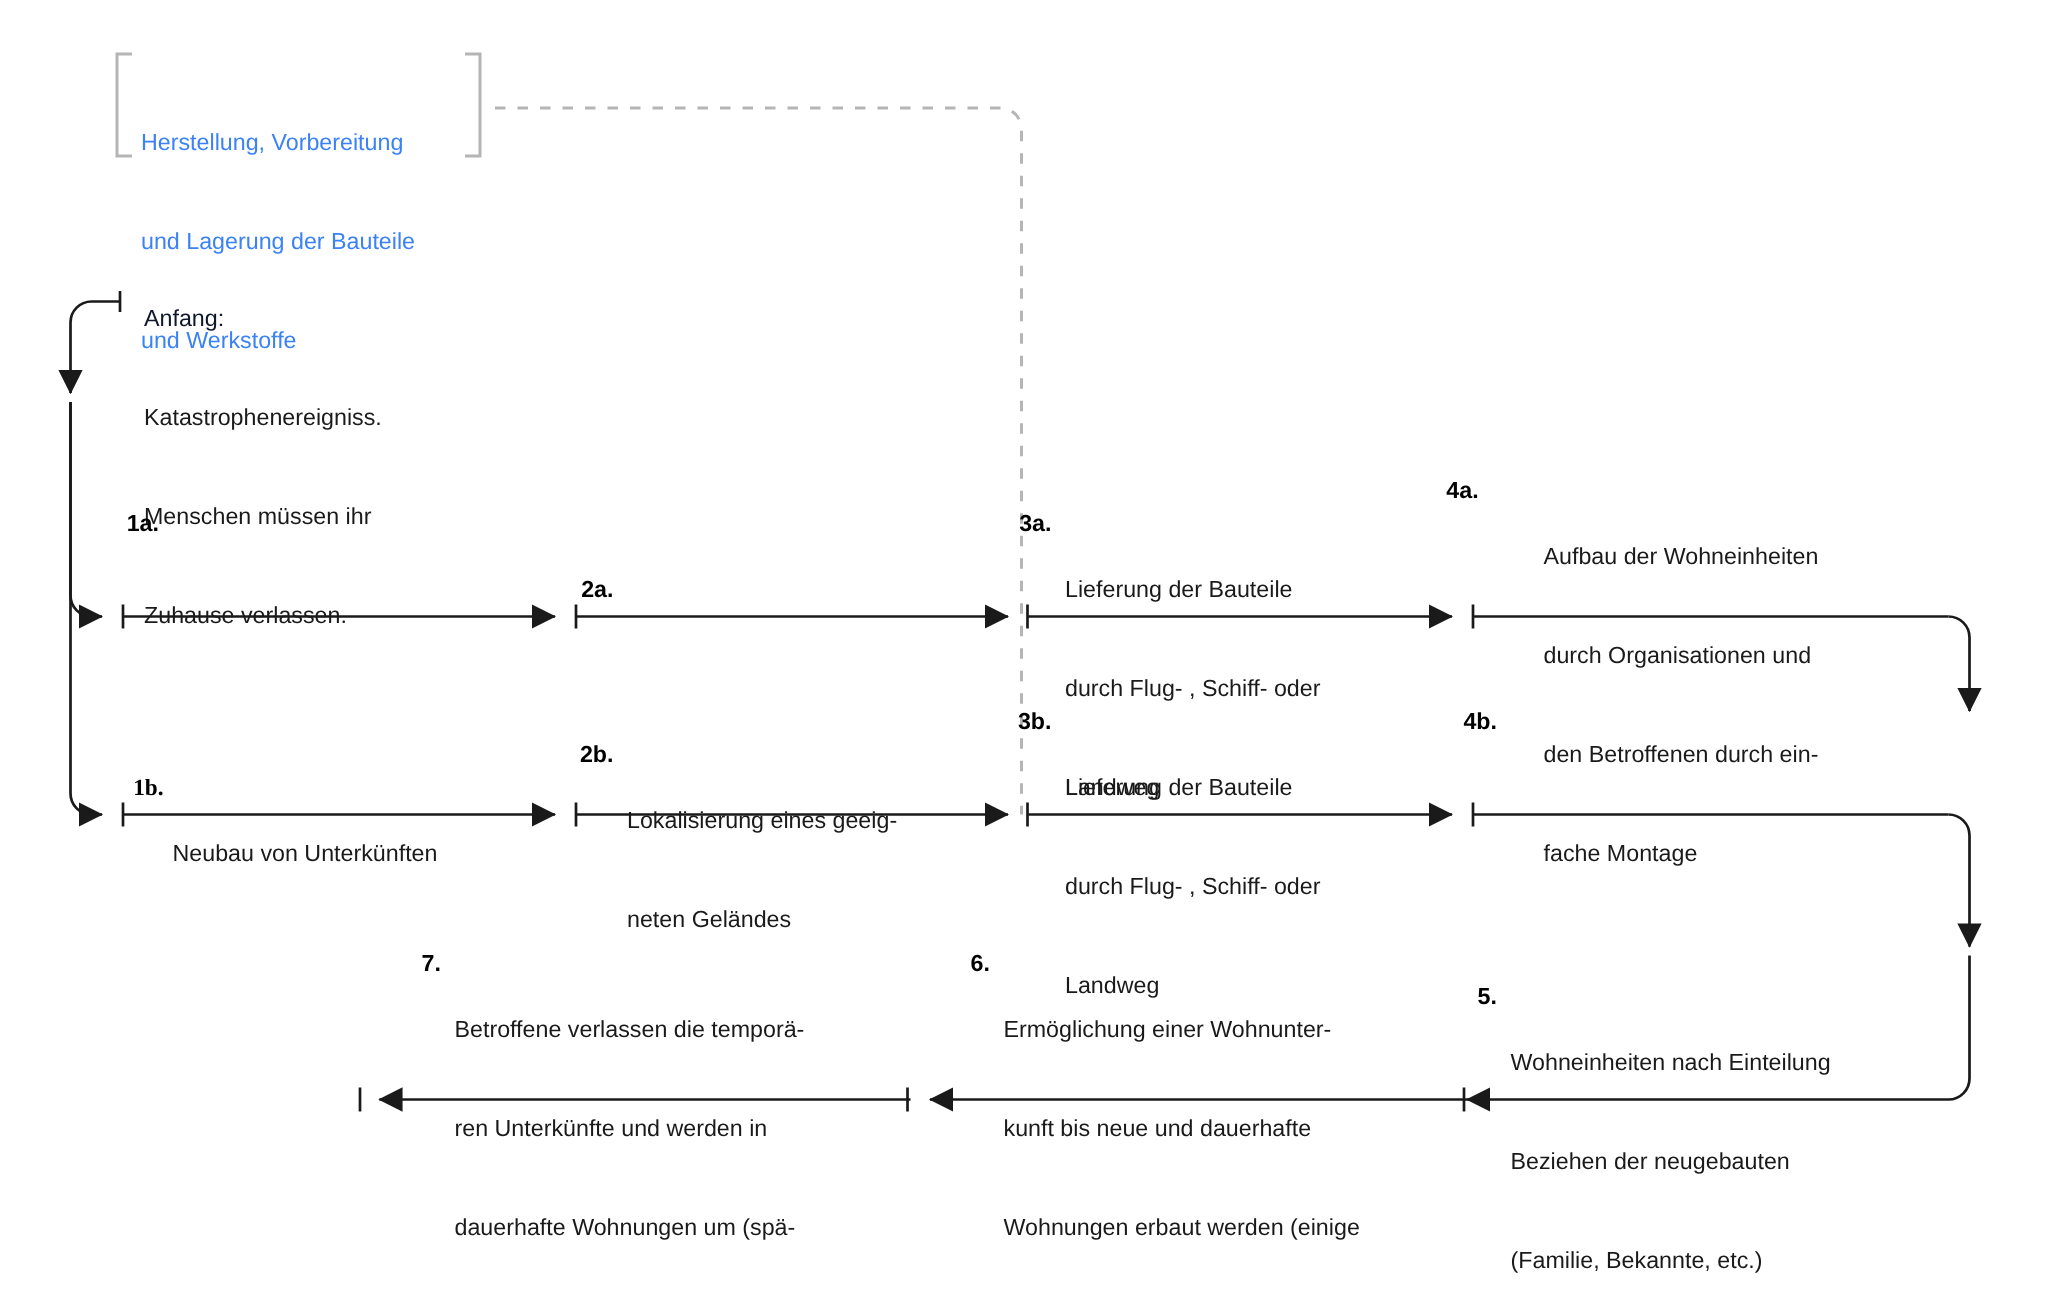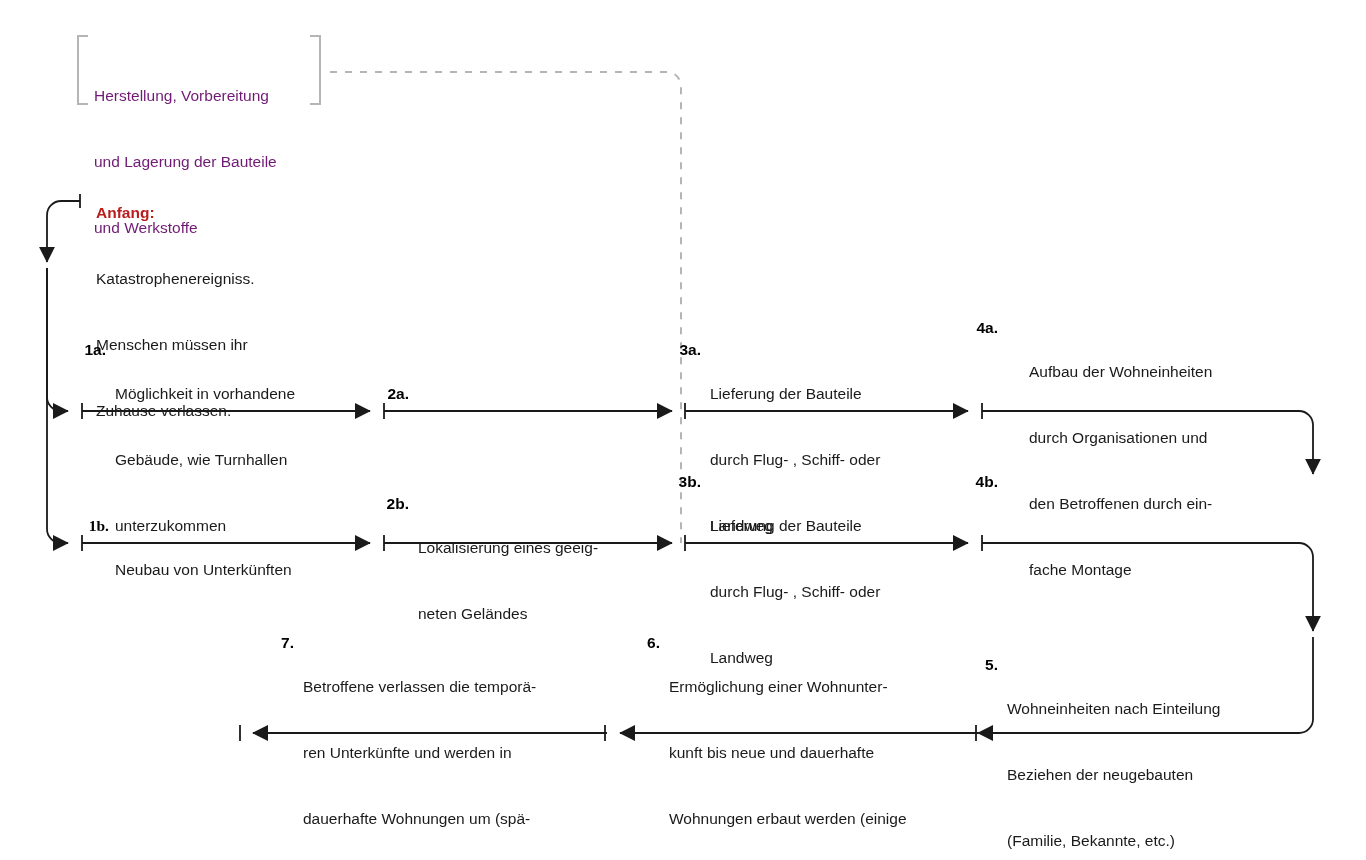--- a/index.html
+++ b/index.html
@@ -38,25 +38,25 @@
     position: absolute;
     font-family: "Liberation Sans", sans-serif;
     font-size: 15.5px;
     line-height: 22px;
     font-weight: bold;
     color: #000000;
     text-align: right;
     white-space: pre;
   }
   .muted {
-    color: #701a75;
+    color: #3b82f6;
   }
   .start-title {
-    font-weight: bold;
-    color: #b91c1c;
+    font-weight: normal;
+    color: #0f172a;
   }
   .blk {
     position: absolute;
   }
   .blk .line {
     display: block;
     white-space: pre;
   }
 </style>
 </head>
@@ -149,36 +149,31 @@
   </div>
 
   <div class="txt blk" style="left:96px; top:158px; width:260px;">
     <span class="line start-title">Anfang:</span>
     <span class="line">Katastrophenereigniss.</span>
     <span class="line">Menschen müssen ihr</span>
     <span class="line">Zuhause verlassen.</span>
   </div>
 
   <div class="lbl-num" style="left:60px; top:339px; width:46px;text-align:right;">1a.</div>
-  <div class="txt blk" style="left:115px; top:339px; width:250px;">
-    <span class="line">Möglichkeit in vorhandene</span>
-    <span class="line">Gebäude, wie Turnhallen</span>
-    <span class="line">unterzukommen</span>
-  </div>
 
   <div class="lbl-num" style="left:363px; top:383px; width:46px;">2a.</div>
 
   <div class="lbl-num" style="left:655px; top:339px; width:46px;">3a.</div>
   <div class="txt blk" style="left:710px; top:339px; width:250px;">
     <span class="line">Lieferung der Bauteile</span>
     <span class="line">durch Flug- , Schiff- oder</span>
     <span class="line">Landweg</span>
   </div>
 
-  <div class="lbl-num" style="left:952px; top:317px; width:46px;">4a.</div>
+  <div class="lbl-num" style="left:952px; top:317px; width:46px;text-align:center;">4a.</div>
   <div class="txt blk" style="left:1007px; top:317px; width:270px;margin-left:22px;">
     <span class="line">Aufbau der Wohneinheiten</span>
     <span class="line">durch Organisationen und</span>
     <span class="line">den Betroffenen durch ein-</span>
     <span class="line">fache Montage</span>
   </div>
 
   <div class="lbl-num" style="left:63px; top:515px; width:46px;font-family:Liberation Serif, serif;">1b.</div>
   <div class="txt blk" style="left:115px; top:515px; width:260px;">
     <span class="line">Neubau von Unterkünften</span>

